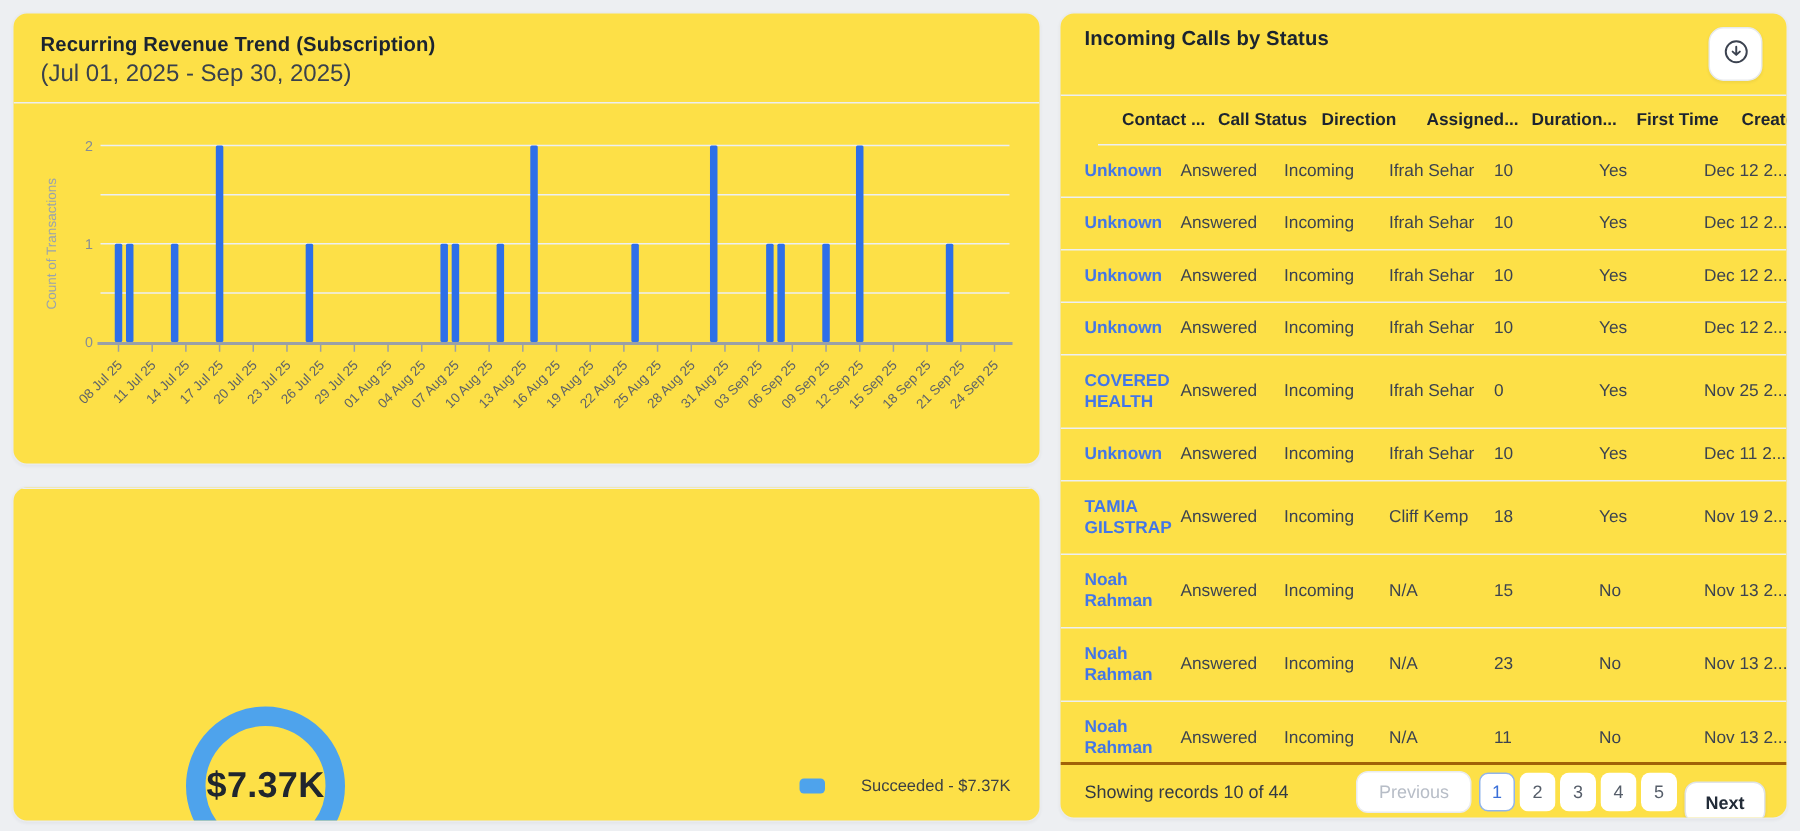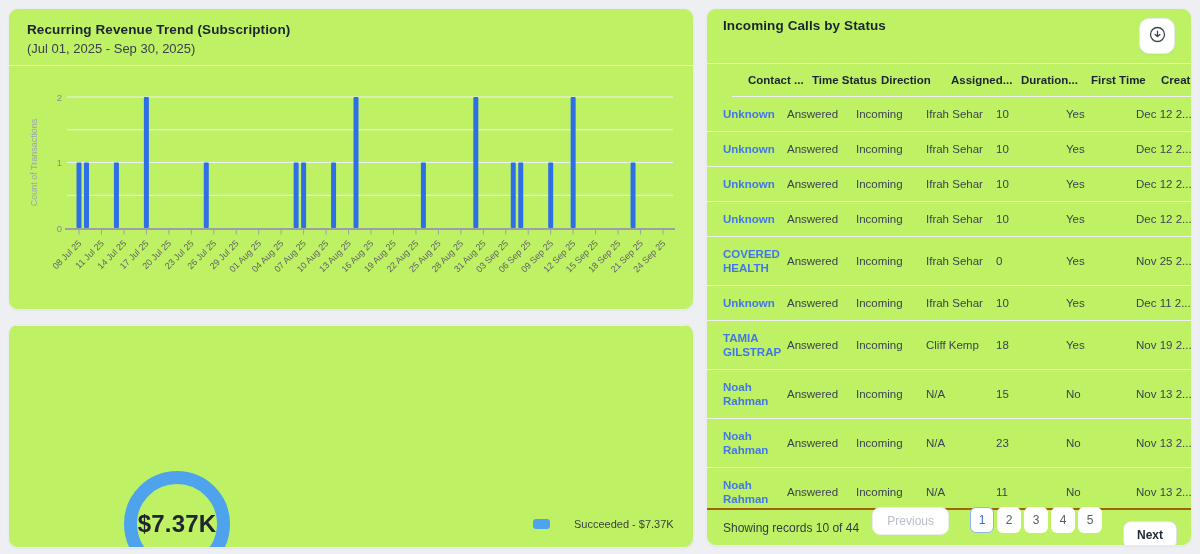--- a/index.html
+++ b/index.html
@@ -6,33 +6,33 @@
   html,body { width:1200px; height:554px; }
   body {
     background:#edeff2;
     font-family:"Liberation Sans", sans-serif;
     position:relative;
     overflow:hidden;
     color:#2a3342;
   }
   .panel {
     position:absolute;
-    background:#bef264;
+    background:#fde047;
     border:1px solid #e9ebee;
     border-radius:10px;
     box-shadow:0 1px 2px rgba(16,24,40,0.04);
     overflow:hidden;
   }
   #panel-trend   { left:8px;  top:8px;   width:686px; height:302px; }
   #panel-revenue { left:8px;  top:324px; width:686px; height:224px; }
   #panel-calls   { left:706px; top:8px;  width:486px; height:538px; display:flex; flex-direction:column; }
 
   .panel-head { padding:13px 18px 9px 18px; }
   .panel-title { font-size:13.5px; font-weight:700; color:#1b2430; letter-spacing:.1px; }
-  .panel-sub   { font-size:13px; color:#39414d; margin-top:4px; }
+  .panel-sub   { font-size:16px; color:#39414d; margin-top:4px; }
   .divider { border-bottom:1px solid #eceef1; }
 
   
   #trend-svg { position:absolute; left:2px; top:50px; }
 
   
   #donut-wrap { position:absolute; left:93px; top:124px; width:150px; height:150px; }
   #donut-center {
     position:absolute; left:0; top:0; width:150px; height:150px;
     display:flex; align-items:center; justify-content:center;
@@ -68,21 +68,21 @@
   .t-row .td { font-size:11.5px; color:#3c4350; padding:10px 4px 10px 0; line-height:1.22; white-space:nowrap; }
   .t-row .td.wrap { white-space:normal; }
   .contact-link { color:#4376e8; font-weight:700; text-decoration:none; cursor:pointer; }
 
   .calls-foot {
     flex:0 0 auto; height:37px;
     display:flex; align-items:center; justify-content:space-between;
     padding:0 14px 0 16px; border-top:2px solid #a16207;
   }
   .showing { font-size:12px; color:#333a45; }
-  .pager { display:flex; align-items:flex-start; gap:21px; }
+  .pager { display:flex; align-items:center; gap:5px; }
   .pg-btn {
     font-size:12px; border-radius:8px; background:#fff; cursor:pointer;
     display:flex; align-items:center; justify-content:center;
   }
   .pg-prev { padding:6px 14px; border:1px solid #e9ebef; color:#b7bdc7; }
   .pg-next { padding:6px 13px; border:1px solid #dfe3e9; color:#222b38; font-weight:700; box-shadow:0 1px 2px rgba(16,24,40,0.06);margin-top:14px; }
   .pg-num  { width:24px; height:26px; color:#565e6a; border:1px solid transparent; border-radius:6px; }
   .pg-num.active { border-color:#91b4ea; color:#3a6fd8; }
 </style>
 </head>
@@ -203,21 +203,21 @@
             <path d="M8.5 5.2v5.2M6.1 8.4l2.4 2.2 2.4-2.2" stroke="#3c4350" stroke-width="1.3" stroke-linecap="round" stroke-linejoin="round"></path>
           </svg>
         </span>
       </button>
     </div>
     <div class="divider"></div>
 
     <div class="tbl">
       <div class="t-head">
         <div class="th">Contact ...</div>
-        <div class="th">Time Status</div>
+        <div class="th">Call Status</div>
         <div class="th">Direction</div>
         <div class="th">Assigned...</div>
         <div class="th">Duration...</div>
         <div class="th">First Time</div>
         <div class="th">Created ...</div>
       </div>
       <div id="t-body">
           <div class="t-row">
             <div class="td wrap"><span class="contact-link">Unknown</span></div>
             <div class="td">Answered</div>

